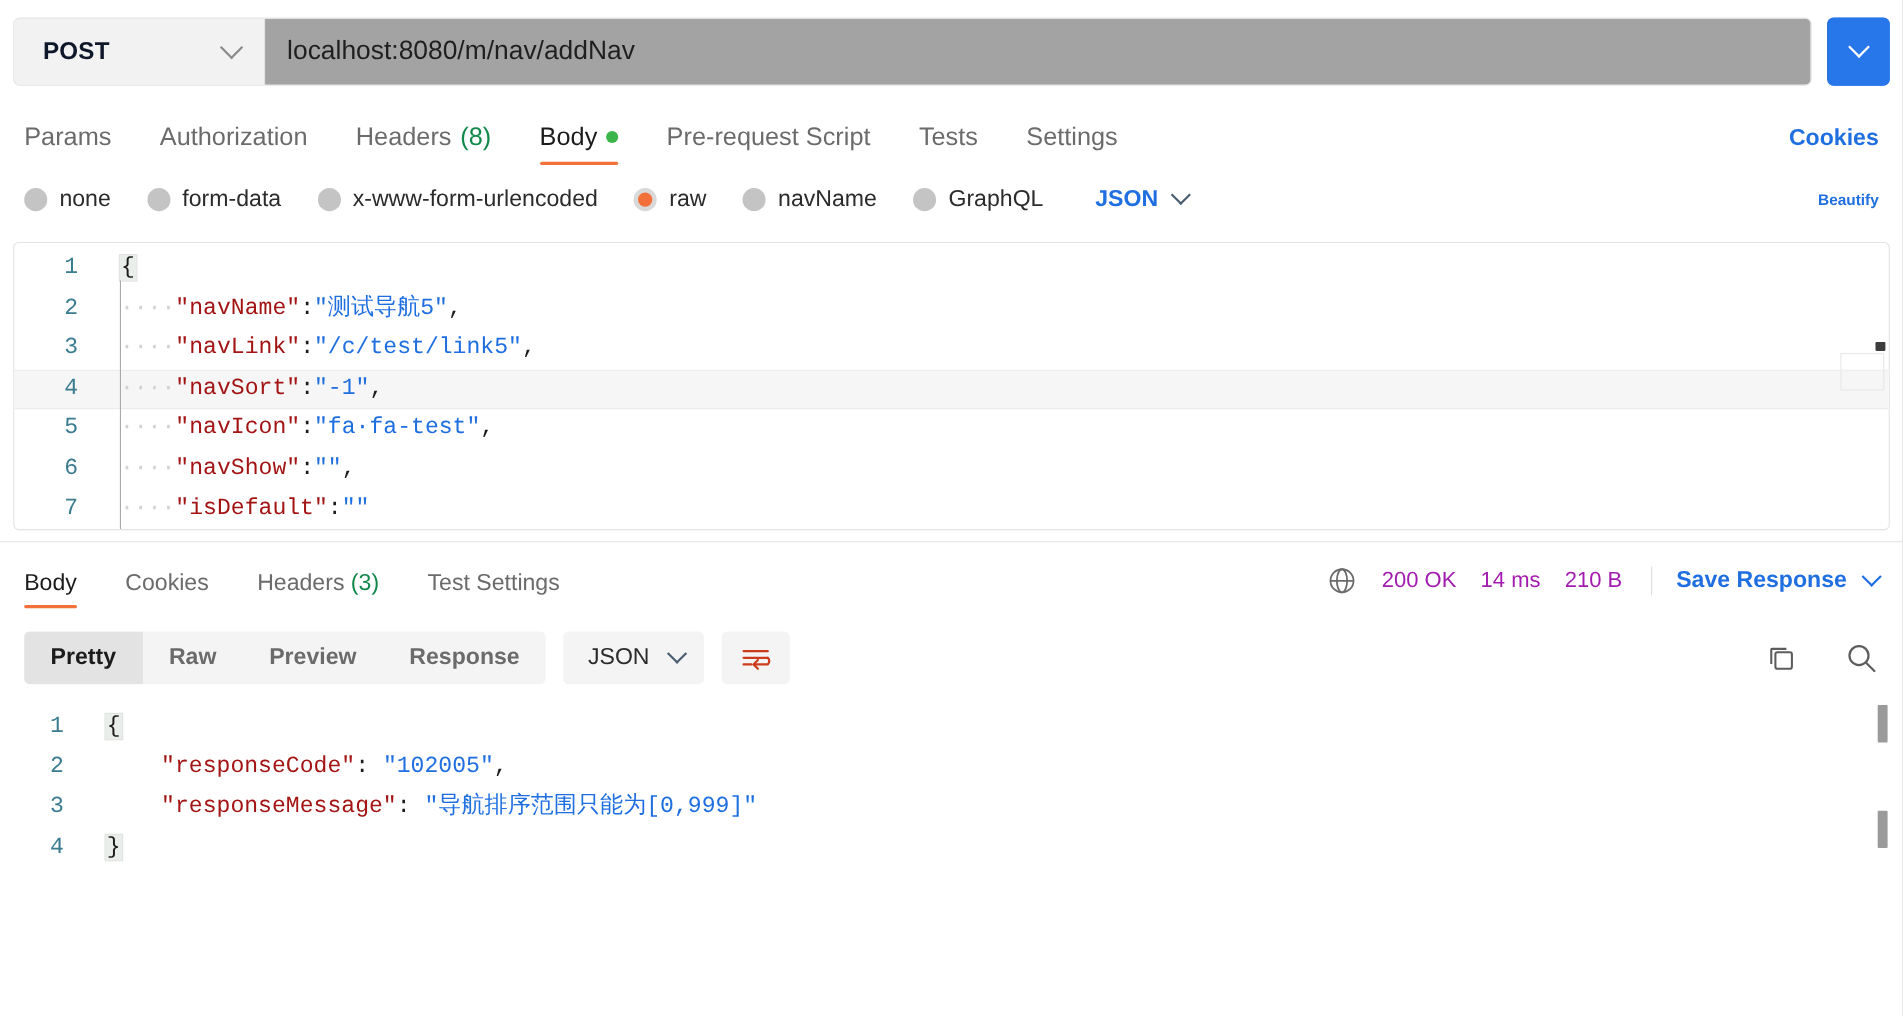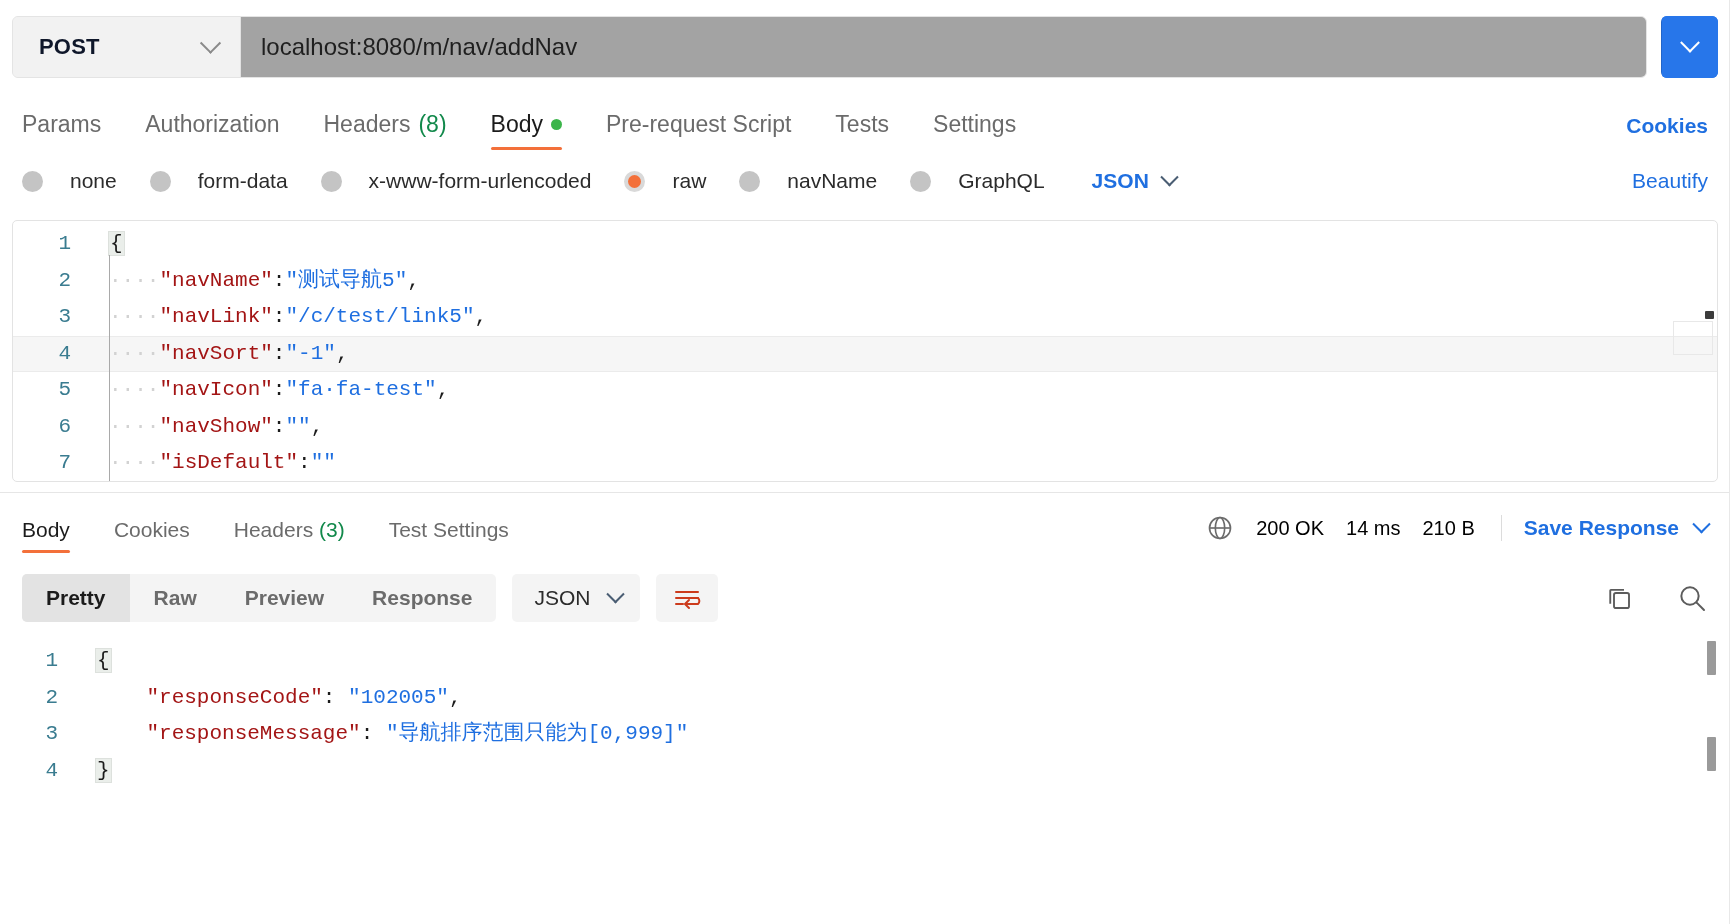--- a/index.html
+++ b/index.html
@@ -106,21 +106,21 @@
     font-size:21px; font-weight:700; color:#1f6fe0; cursor:pointer;
   }
 
   
   .bodytype-row {
     display:flex; align-items:center;
     padding: 0 22px;
     height: 62px;
   }
   .radio-opt {
-    display:flex; align-items:center; gap:27px;
+    display:flex; align-items:center; gap:11px;
     margin-right: 33px;
     font-size: 21px; color:#2b2b2b; cursor:pointer; white-space:nowrap;
   }
   .radio {
     width: 21px; height:21px; border-radius:50%;
     background: #c4c4c4;
     display:inline-block; position:relative; flex:none;
   }
   .radio.sel { background:#d9d9d9; }
   .radio.sel::after {
@@ -132,21 +132,21 @@
     margin-left: 14px; cursor:pointer;
   }
   .json-label { font-size:21px; font-weight:700; color:#1f6fe0; }
   .chev-blue {
     width: 13px; height: 13px; display:inline-block;
     border-right: 2.4px solid #4a5d73; border-bottom: 2.4px solid #4a5d73;
     transform: rotate(45deg) translate(-3px,-3px);
   }
   .beautify-link {
     margin-left:auto;
-    font-size:21px; font-weight:400; color:#1f6fe0; cursor:pointer;
+    font-size:14px; font-weight:700; color:#1f6fe0; cursor:pointer;
   }
 
   
   .req-editor-wrap {
     margin: 8px 12px 0 12px;
     border:1px solid #e3e3e3;
     border-radius: 5px;
     height: 262px;
     position: relative;
     overflow: hidden;
@@ -213,21 +213,21 @@
   .resp-tab.active { color:#1b1b1b; }
   .resp-tab.active::after {
     content:""; position:absolute; left:0; right:0; bottom:0;
     height:3px; background:#f3703a; border-radius:2px;
   }
   .resp-meta {
     margin-left:auto; display:flex; align-items:center; gap:0;
     padding-bottom: 11px;
   }
   .globe-icon { width:28px; height:28px; margin-right:22px; }
-  .meta-item { font-size:20px; color:#000000; margin-right:22px; white-space:nowrap; }
+  .meta-item { font-size:20px; color:#a21caf; margin-right:22px; white-space:nowrap; }
   .meta-div { width:1px; height:26px; background:#dcdcdc; margin: 0 22px 0 4px; }
   .save-resp { font-size:21px; font-weight:700; color:#1f6fe0; cursor:pointer; white-space:nowrap; }
   .chev-blue2 {
     width: 13px; height:13px; display:inline-block; margin-left:16px;
     border-right:2.4px solid #1f6fe0; border-bottom:2.4px solid #1f6fe0;
     transform: rotate(45deg) translate(-3px,-3px);
   }
 
   
   .resp-toolbar {

